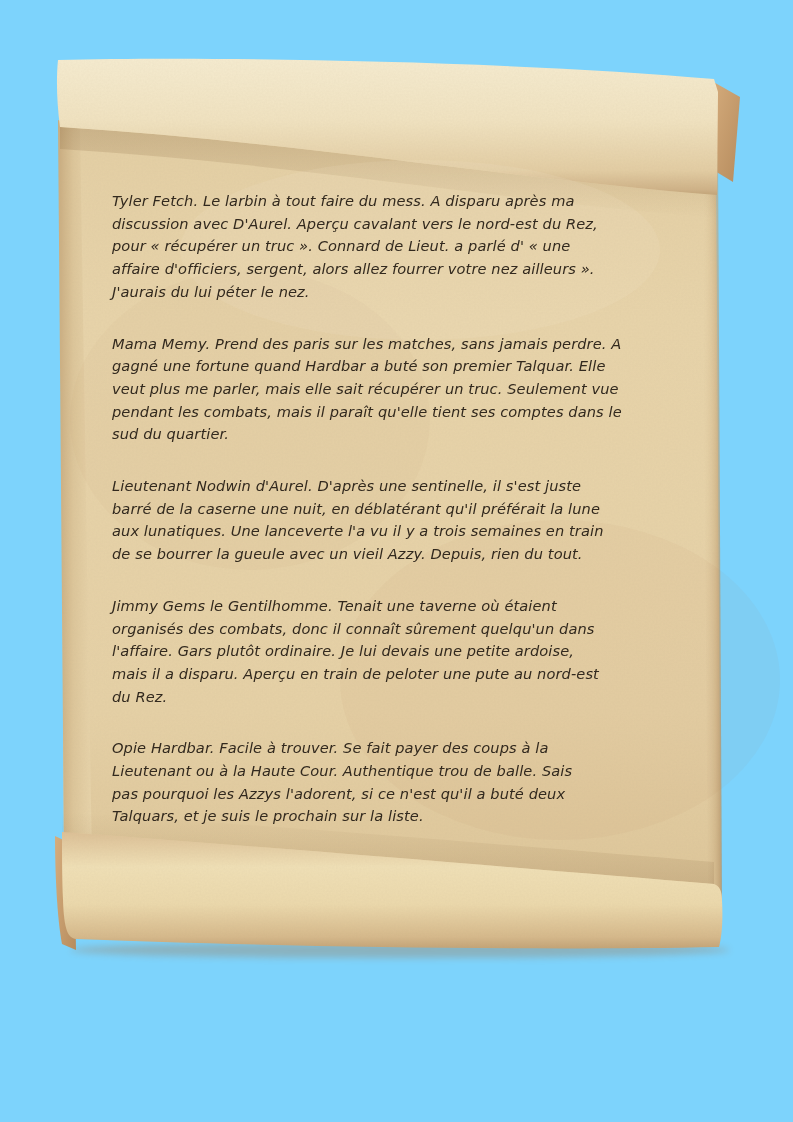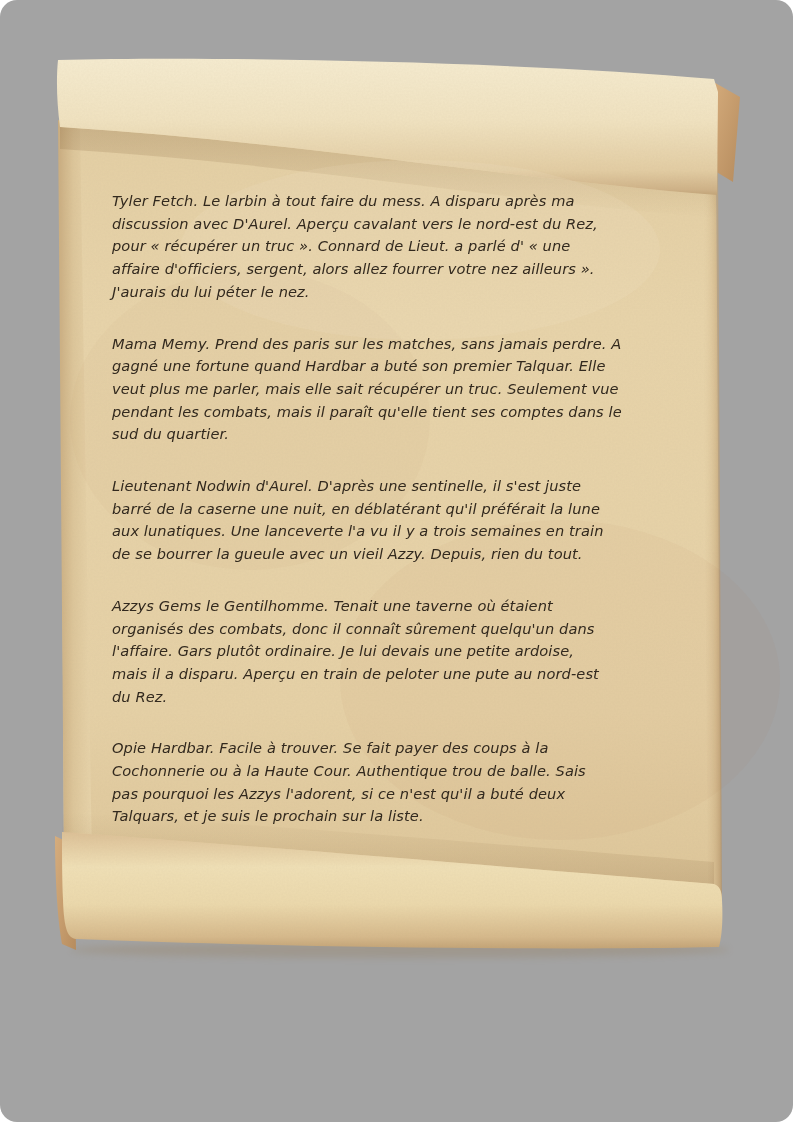--- a/index.html
+++ b/index.html
@@ -8,22 +8,21 @@
     background: #ffffff;
     width: 793px;
     height: 1122px;
     overflow: hidden;
     font-family: "DejaVu Sans", sans-serif;
   }
   .stage {
     position: relative;
     width: 793px;
     height: 1122px;
-    background: #a3a3a3;
-    border-radius: 17px;
+    background: #7dd3fc;
   }
   .scroll-svg {
     position: absolute;
     left: 0;
     top: 0;
     width: 793px;
     height: 1122px;
     display: block;
   }
   .note-text {
@@ -140,24 +139,24 @@
 J'aurais du lui péter le nez.</p>
     <p class="para">Mama Memy. Prend des paris sur les matches, sans jamais perdre. A
 gagné une fortune quand Hardbar a buté son premier Talquar. Elle
 veut plus me parler, mais elle sait récupérer un truc. Seulement vue
 pendant les combats, mais il paraît qu'elle tient ses comptes dans le
 sud du quartier.</p>
     <p class="para">Lieutenant Nodwin d'Aurel. D'après une sentinelle, il s'est juste
 barré de la caserne une nuit, en déblatérant qu'il préférait la lune
 aux lunatiques. Une lanceverte l'a vu il y a trois semaines en train
 de se bourrer la gueule avec un vieil Azzy. Depuis, rien du tout.</p>
-    <p class="para">Azzys Gems le Gentilhomme. Tenait une taverne où étaient
+    <p class="para">Jimmy Gems le Gentilhomme. Tenait une taverne où étaient
 organisés des combats, donc il connaît sûrement quelqu'un dans
 l'affaire. Gars plutôt ordinaire. Je lui devais une petite ardoise,
 mais il a disparu. Aperçu en train de peloter une pute au nord-est
 du Rez.</p>
     <p class="para">Opie Hardbar. Facile à trouver. Se fait payer des coups à la
-Cochonnerie ou à la Haute Cour. Authentique trou de balle. Sais
+Lieutenant ou à la Haute Cour. Authentique trou de balle. Sais
 pas pourquoi les Azzys l'adorent, si ce n'est qu'il a buté deux
 Talquars, et je suis le prochain sur la liste.</p>
   </div>
 
 </div>
 
 </body></html>

